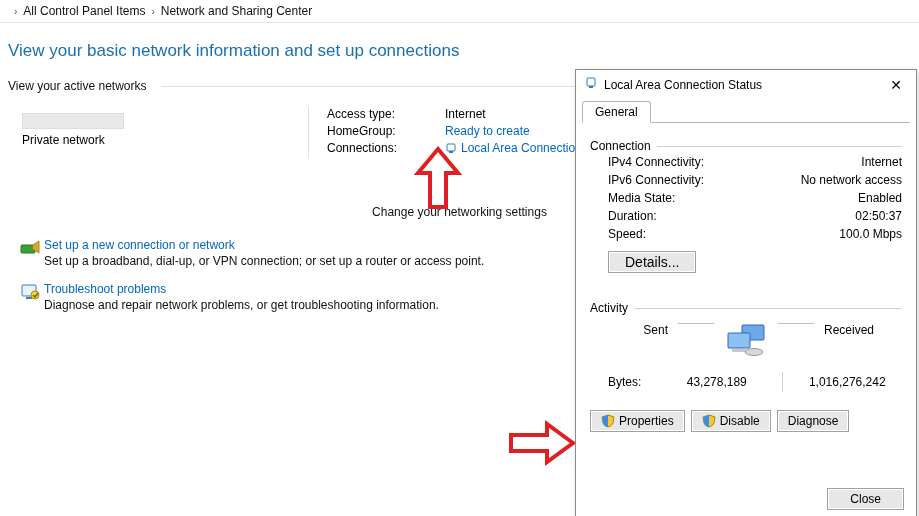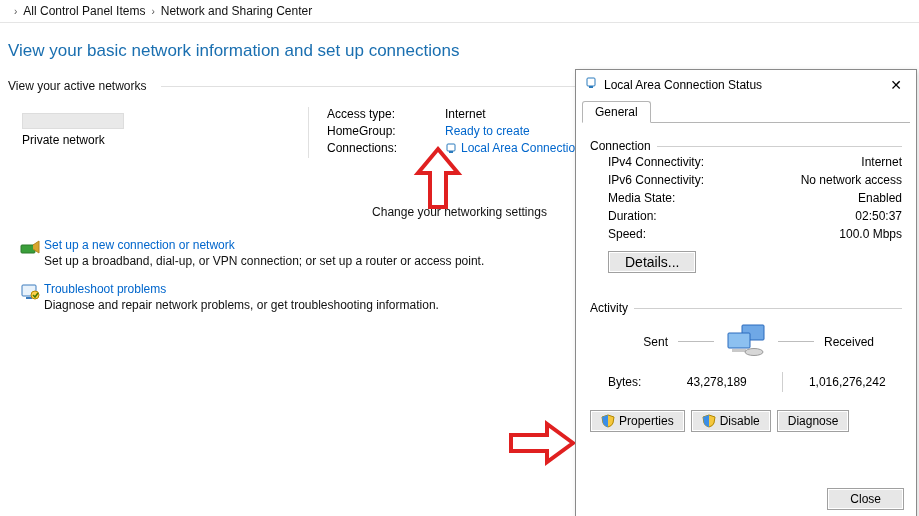--- a/index.html
+++ b/index.html
@@ -181,21 +181,20 @@
     border: 1px solid #a0a0a0;
     background: #e7e7e7;
     cursor: pointer;
     font-family: inherit;
     font-size: 14px;
     box-shadow: inset 0 0 0 1px #fff;
   }
   
   .activity-head {
     display: flex;
-    align-items: center;
     justify-content: center;
     margin-top: 8px;
   }
   .activity-head .dash {
     width: 36px;
     border-top: 1px solid #bdbdbd;
     margin: 0 10px;
   }
   .activity-head .lbl-sent { width: 70px; text-align: right; }
   .activity-head .lbl-recv { width: 70px; text-align: left; }

